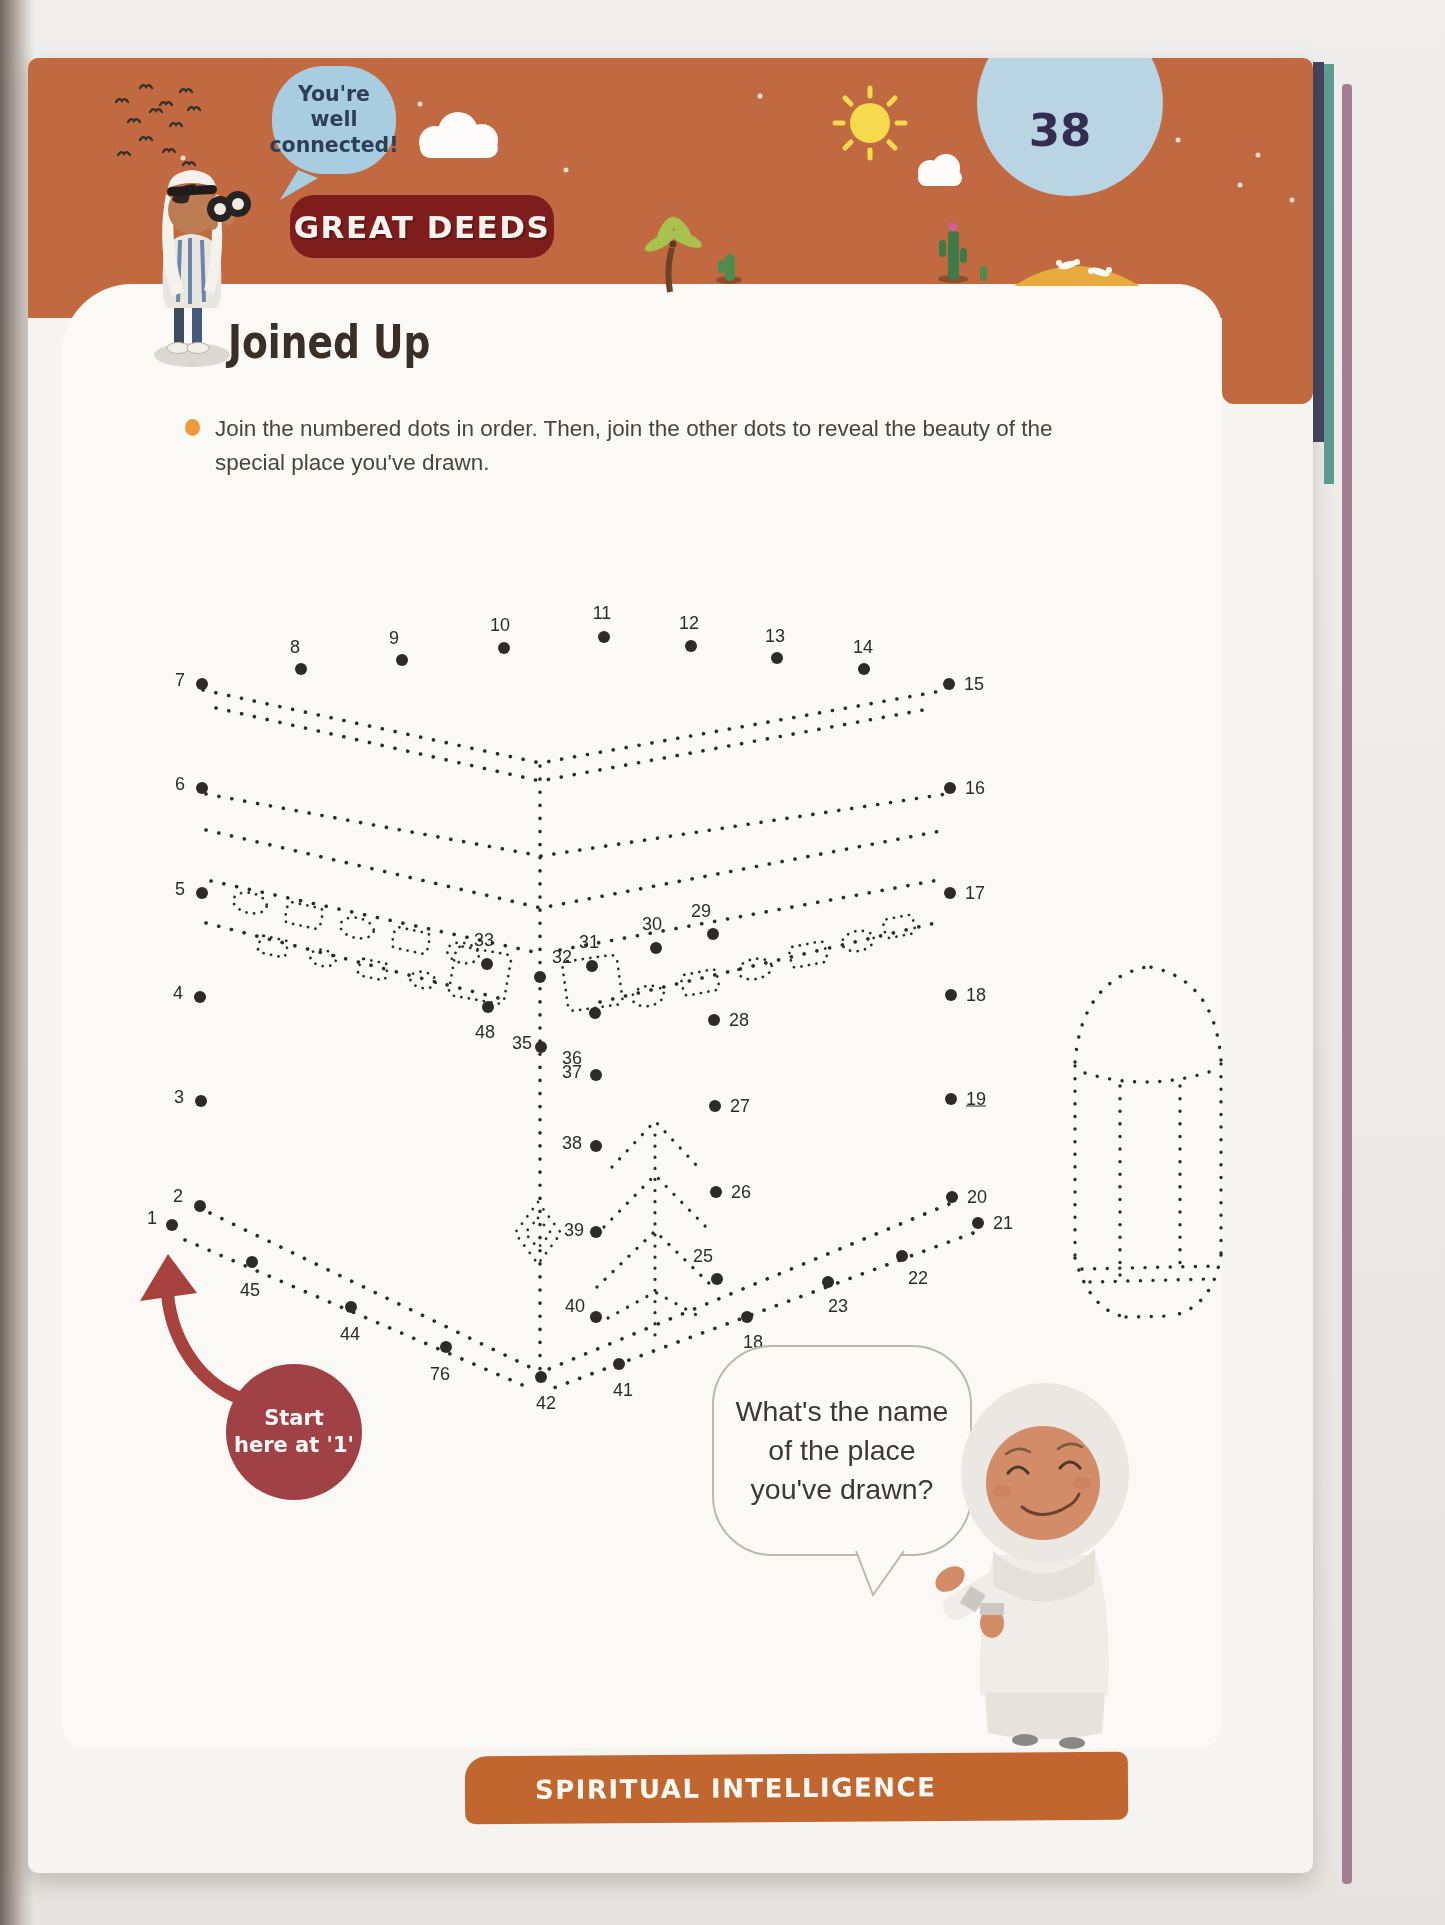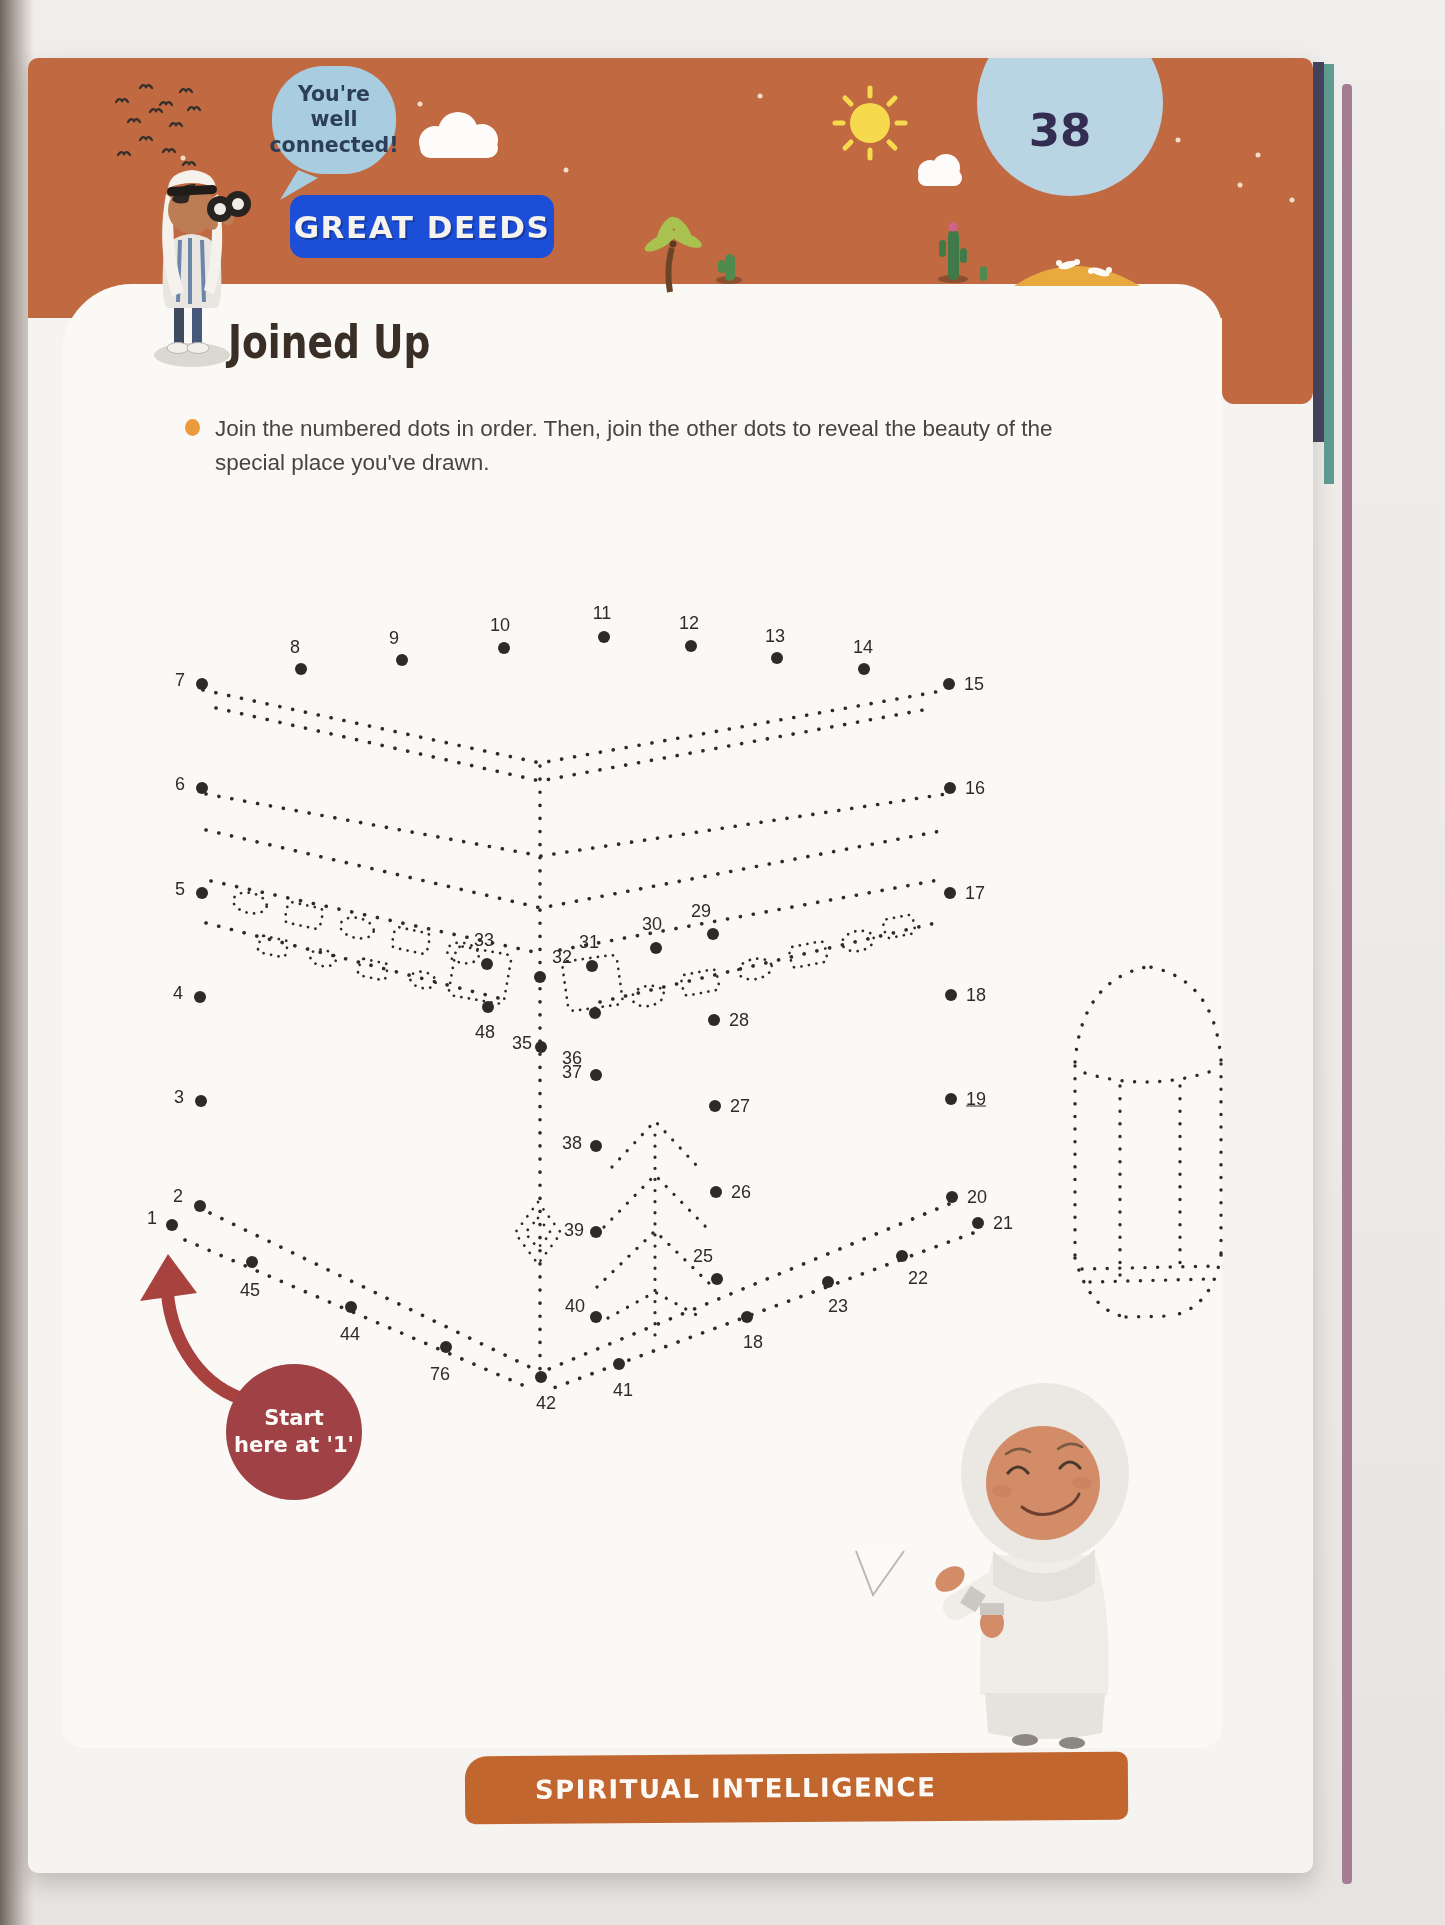--- a/index.html
+++ b/index.html
@@ -15,21 +15,21 @@
   #edge-navy{left:1313px;top:62px;width:11px;height:380px;background:#45445f;}
   #edge-teal{left:1324px;top:64px;width:10px;height:420px;background:#5f9d92;}
   #edge-purple{left:1342px;top:84px;width:10px;height:1800px;background:#a57e93;border-radius:4px;}
   
   #header-band{left:0;top:0;width:1285px;height:260px;background:#c16941;}
   #header-right-block{left:1194px;top:226px;width:91px;height:120px;background:#c16941;border-radius:0 0 12px 12px;}
   #panel{left:34px;top:226px;width:1160px;height:1464px;background:#fbf9f6;border-radius:70px 45px 22px 22px;}
   #page-circle{left:949px;top:-48px;width:186px;height:186px;border-radius:50%;background:#b9d4e3;}
   #page-number{left:939px;top:46px;width:186px;text-align:center;font-size:45px;font-weight:bold;
                color:#332d52;font-family:"DejaVu Sans",sans-serif;}
-  #great-deeds{left:262px;top:137px;width:264px;height:63px;background:#1d4ed8;border-radius:14px;
+  #great-deeds{left:262px;top:137px;width:264px;height:63px;background:#7f1d1d;border-radius:24px;
                display:flex;align-items:center;justify-content:center;color:#f6f3ee;font-size:31px;
                font-weight:bold;letter-spacing:1.5px;font-family:"DejaVu Sans",sans-serif;
                text-shadow:2px 2px 0 rgba(0,0,0,.25);}
   #boy-bubble{left:244px;top:8px;width:124px;height:108px;border-radius:52px;background:#a9cde0;
               display:flex;flex-direction:column;align-items:center;justify-content:center;
               color:#2d3e59;font-size:20.5px;font-weight:bold;line-height:1.25;text-align:center;
               font-family:"DejaVu Sans",sans-serif;}
   
   #title{left:228px;top:314px;font-size:47px;font-weight:bold;color:#3a2f27;
          font-family:"DejaVu Sans",sans-serif;letter-spacing:0px;transform:scaleX(.8);transform-origin:left top;white-space:nowrap;}
@@ -358,20 +358,25 @@
       <div class="nlabel" style="left: 350px; top: 1334px;">44</div>
       <div class="ndot" style="left: 246px; top: 1256px;"></div>
       <div class="nlabel" style="left: 250px; top: 1290px;">45</div>
     </div>
 
   <div class="abs" id="start-circle">
     <div>Start</div>
     <div>here at '1'</div>
   </div>
 
+  <div class="abs" id="girl-bubble">
+    <div>What's the name</div>
+    <div>of the place</div>
+    <div>you've drawn?</div>
+  </div>
   <svg class="abs" style="left:840px;top:1549px" width="80" height="56" viewBox="0 0 80 56">
     <polygon points="16,0 33,46 64,0" fill="#fcfaf7"></polygon>
     <path d="M16,2 L33,46 L64,2" stroke="#bcb7b1" stroke-width="2" fill="none"></path>
   </svg>
 
   <svg class="abs" style="left:930px;top:1355px" width="220" height="400" viewBox="0 0 220 400">
     <path d="M63,200 Q48,262 50,340 L178,340 Q182,255 165,200 Z" fill="#f0ede8"></path>
     <path d="M63,230 Q40,244 26,252" stroke="#f0ede8" stroke-width="26" fill="none" stroke-linecap="round"></path>
     <ellipse cx="20" cy="224" rx="16" ry="11" fill="#d28d68" transform="rotate(-35 20 224)"></ellipse>
     <rect x="34" y="234" width="18" height="20" fill="#cbc7c1" transform="rotate(32 43 244)"></rect>

